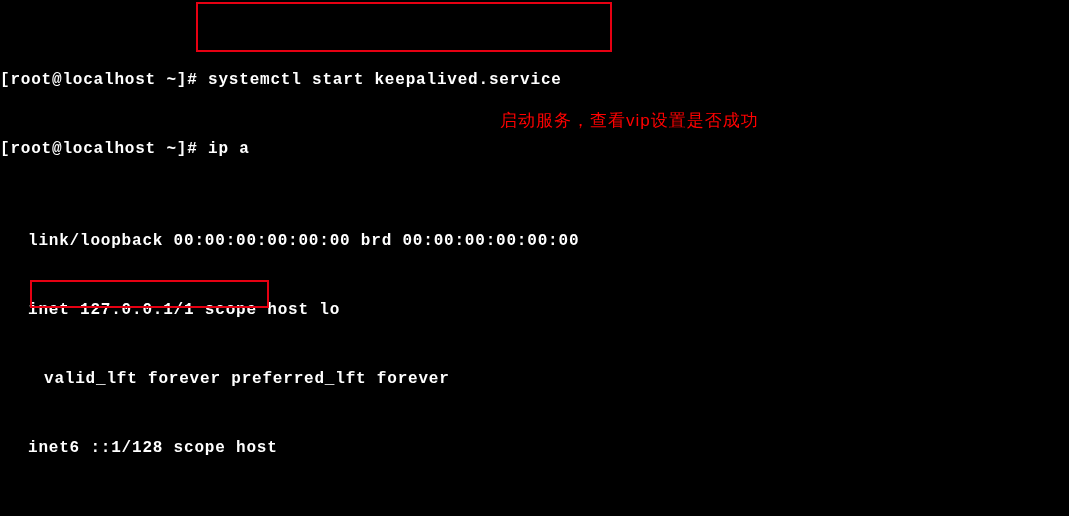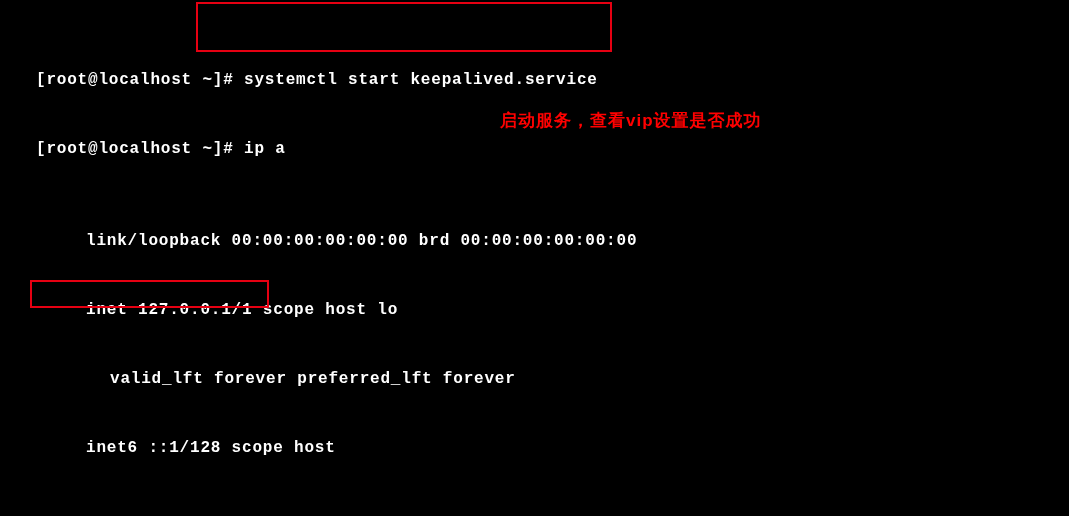--- a/index.html
+++ b/index.html
@@ -14,23 +14,23 @@
     line-height: 23px;
     overflow: hidden;
     letter-spacing: 0.8px;
     font-weight: bold;
   }
   .terminal {
     position: relative;
     padding: 0;
     white-space: pre;
   }
-  .line { white-space: pre; margin-left: 36px; }
-  .indent1 { padding-left: 50px; }
-  .indent2 { padding-left: 74px; }
+  .line { white-space: pre; }
+  .indent1 { padding-left: 28px; }
+  .indent2 { padding-left: 44px; }
   .red-box1 {
     position: absolute;
     left: 196px;
     top: 2px;
     width: 412px;
     height: 46px;
     border: 2px solid #e60012;
     pointer-events: none;
   }
   .red-box2 {
@@ -43,21 +43,21 @@
     pointer-events: none;
   }
   .annotation {
     position: absolute;
     left: 500px;
     top: 109px;
     color: #ff0000;
     font-family: "Microsoft YaHei", "SimSun", sans-serif;
     font-size: 17px;
     letter-spacing: 1px;
-    font-weight: bold;
+    font-weight: normal;
   }
 </style>
 </head>
 <body>
 
 <div class="terminal">
 
   <div class="line"><span>[root@localhost ~]#</span> <span>systemctl start keepalived.service</span></div>
   <div class="line"><span>[root@localhost ~]#</span> <span>ip a</span></div>
 

